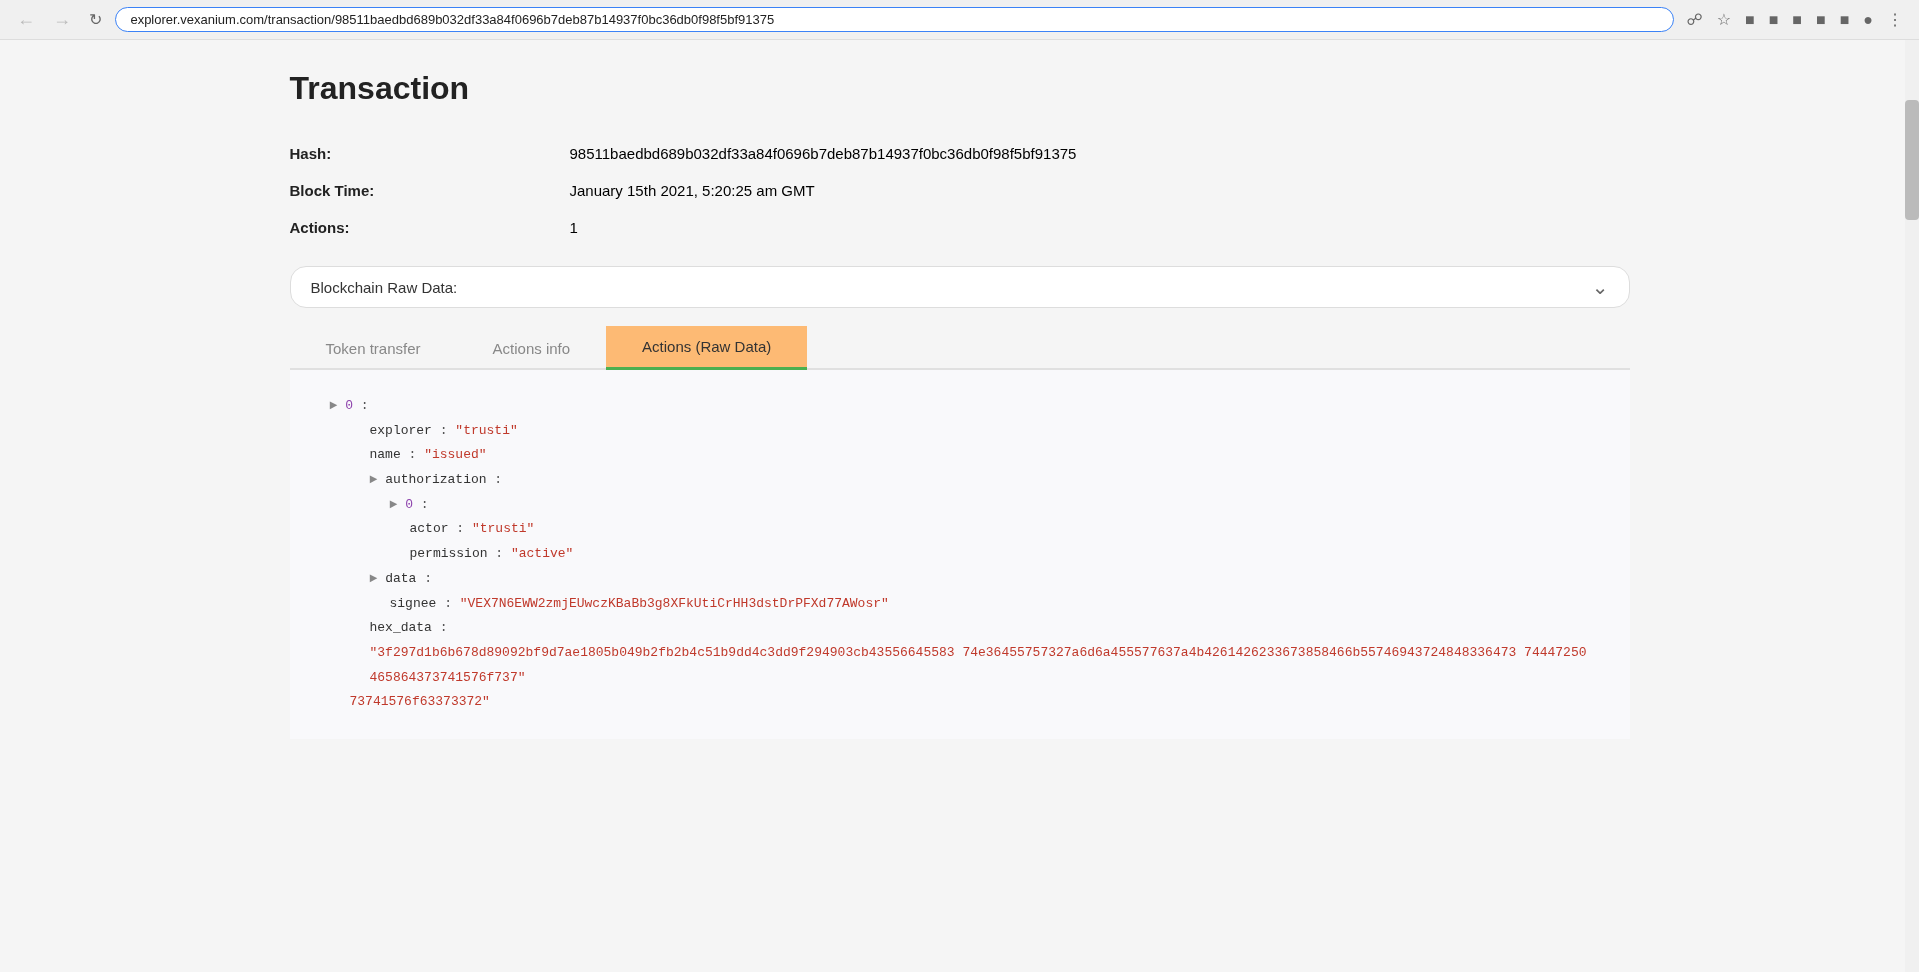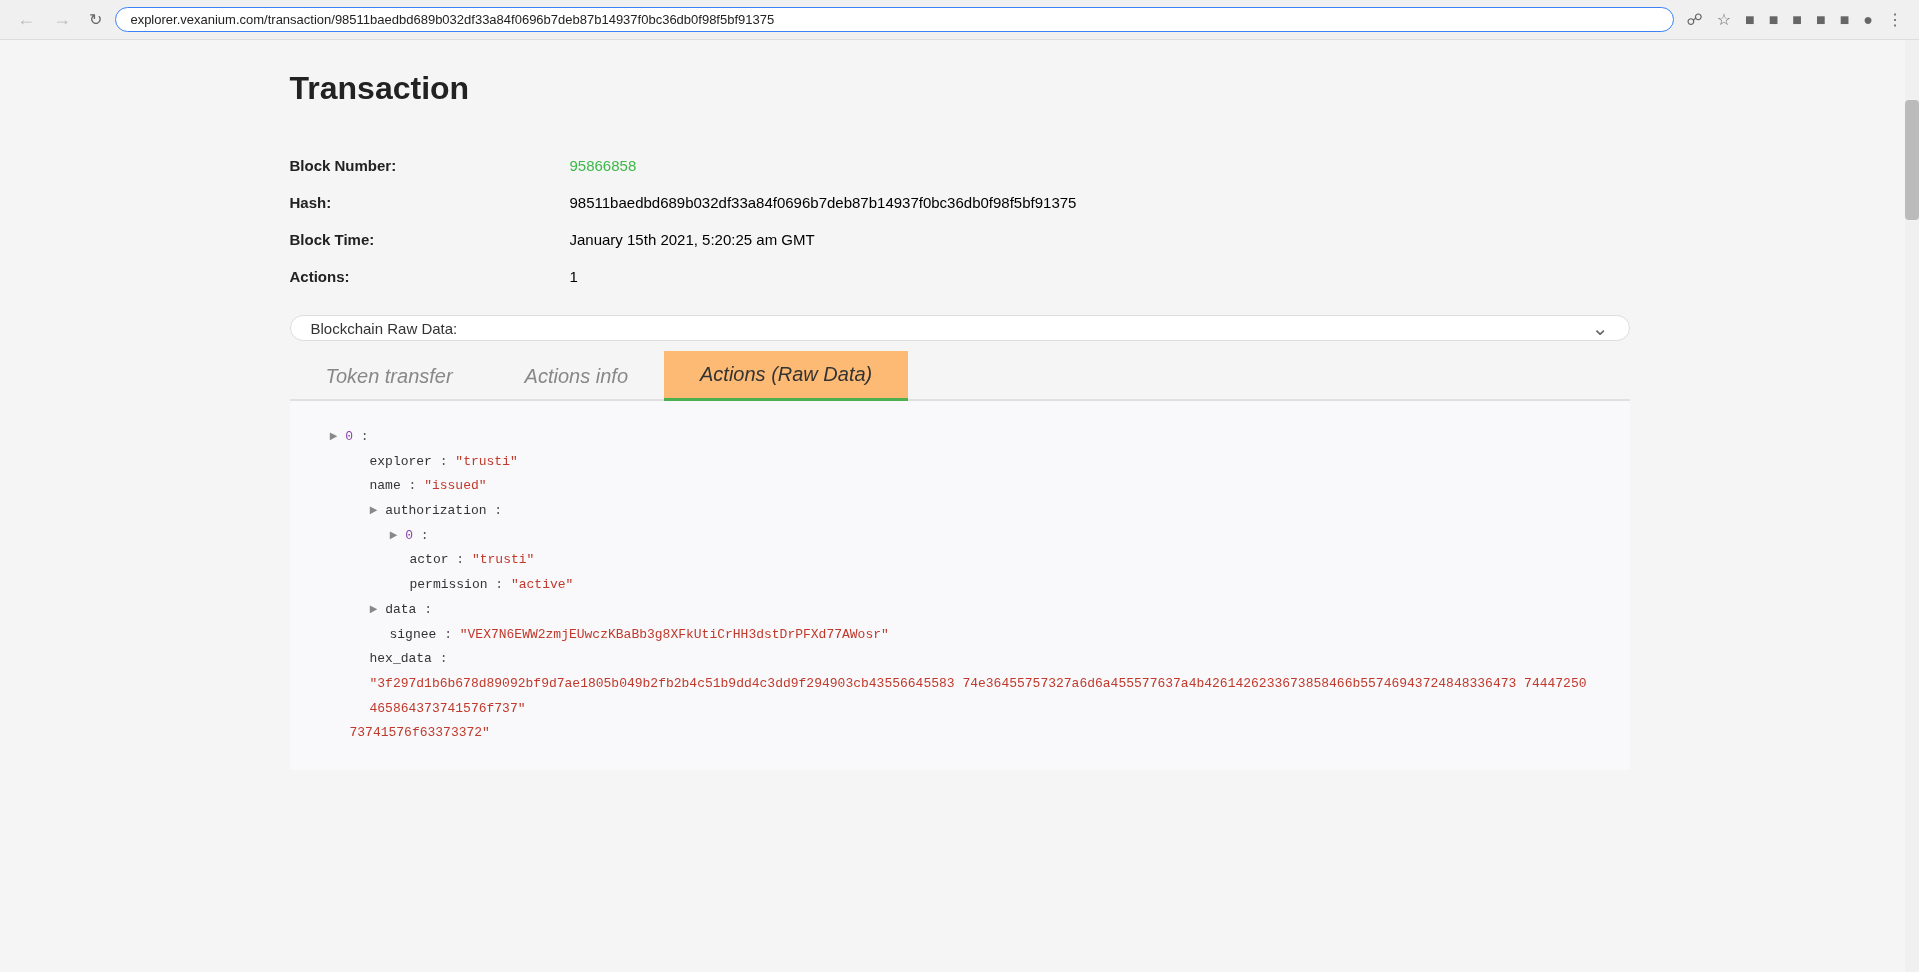--- a/index.html
+++ b/index.html
@@ -62,21 +62,21 @@
       max-width: 1460px;
       margin: 0 auto;
       padding: 30px 60px 60px 60px;
       background: #f5f5f5;
       min-height: calc(100vh - 40px);
     }
     h1 {
       font-size: 32px;
       font-weight: bold;
       color: #222;
-      margin-bottom: 40px;
+      margin-bottom: 28px;
     }
     .info-table {
       width: 100%;
       margin-bottom: 20px;
     }
     .info-row {
       display: flex;
       align-items: flex-start;
       padding: 10px 0;
       border-bottom: none;
@@ -94,22 +94,22 @@
       word-break: break-all;
     }
     .info-value.green {
       color: #3db849;
       font-weight: normal;
     }
     .raw-data-box {
       background: #fff;
       border: 1px solid #ddd;
       border-radius: 16px;
-      margin-bottom: 8px;
-      padding: 0 20px;
+      margin-bottom: 16px;
+      padding: 8px 20px;
       display: flex;
       align-items: center;
       justify-content: space-between;
       cursor: pointer;
     }
     .raw-data-label {
       font-size: 15px;
       color: #333;
       font-weight: normal;
     }
@@ -119,28 +119,27 @@
     }
     .tabs-bar {
       display: flex;
       gap: 0;
       margin-bottom: 0;
       border-bottom: 2px solid #e0e0e0;
     }
     .tab {
       padding: 12px 36px;
       cursor: pointer;
-      font-size: 20px;
+      font-size: 15px;
       color: #888;
       background: none;
       border: none;
       outline: none;
       position: relative;
       bottom: -2px;
-      font-style: italic;
     }
     .tab.active {
       color: #333;
       background: #fdba74;
       border-bottom: 3px solid #4caf50;
       font-weight: 500;
     }
     .raw-data-content {
       background: #f9f9fb;
       padding: 24px 40px;
@@ -197,24 +196,20 @@
     <button class="browser-icon-btn">●</button>
     <button class="browser-icon-btn">⋮</button>
   </div>
 </div>
 
 <div class="page-content">
   <h1>Transaction</h1>
 
   <div class="info-table">
 
-    <div class="info-row">
-      <span class="info-label">Block Number:</span>
-      <span class="info-value green">95866858</span>
-    </div>
 
     <div class="info-row">
       <span class="info-label">Hash:</span>
       <span class="info-value">98511baedbd689b032df33a84f0696b7deb87b14937f0bc36db0f98f5bf91375</span>
     </div>
 
     <div class="info-row">
       <span class="info-label">Block Time:</span>
       <span class="info-value">January 15th 2021, 5:20:25 am GMT</span>
     </div>

